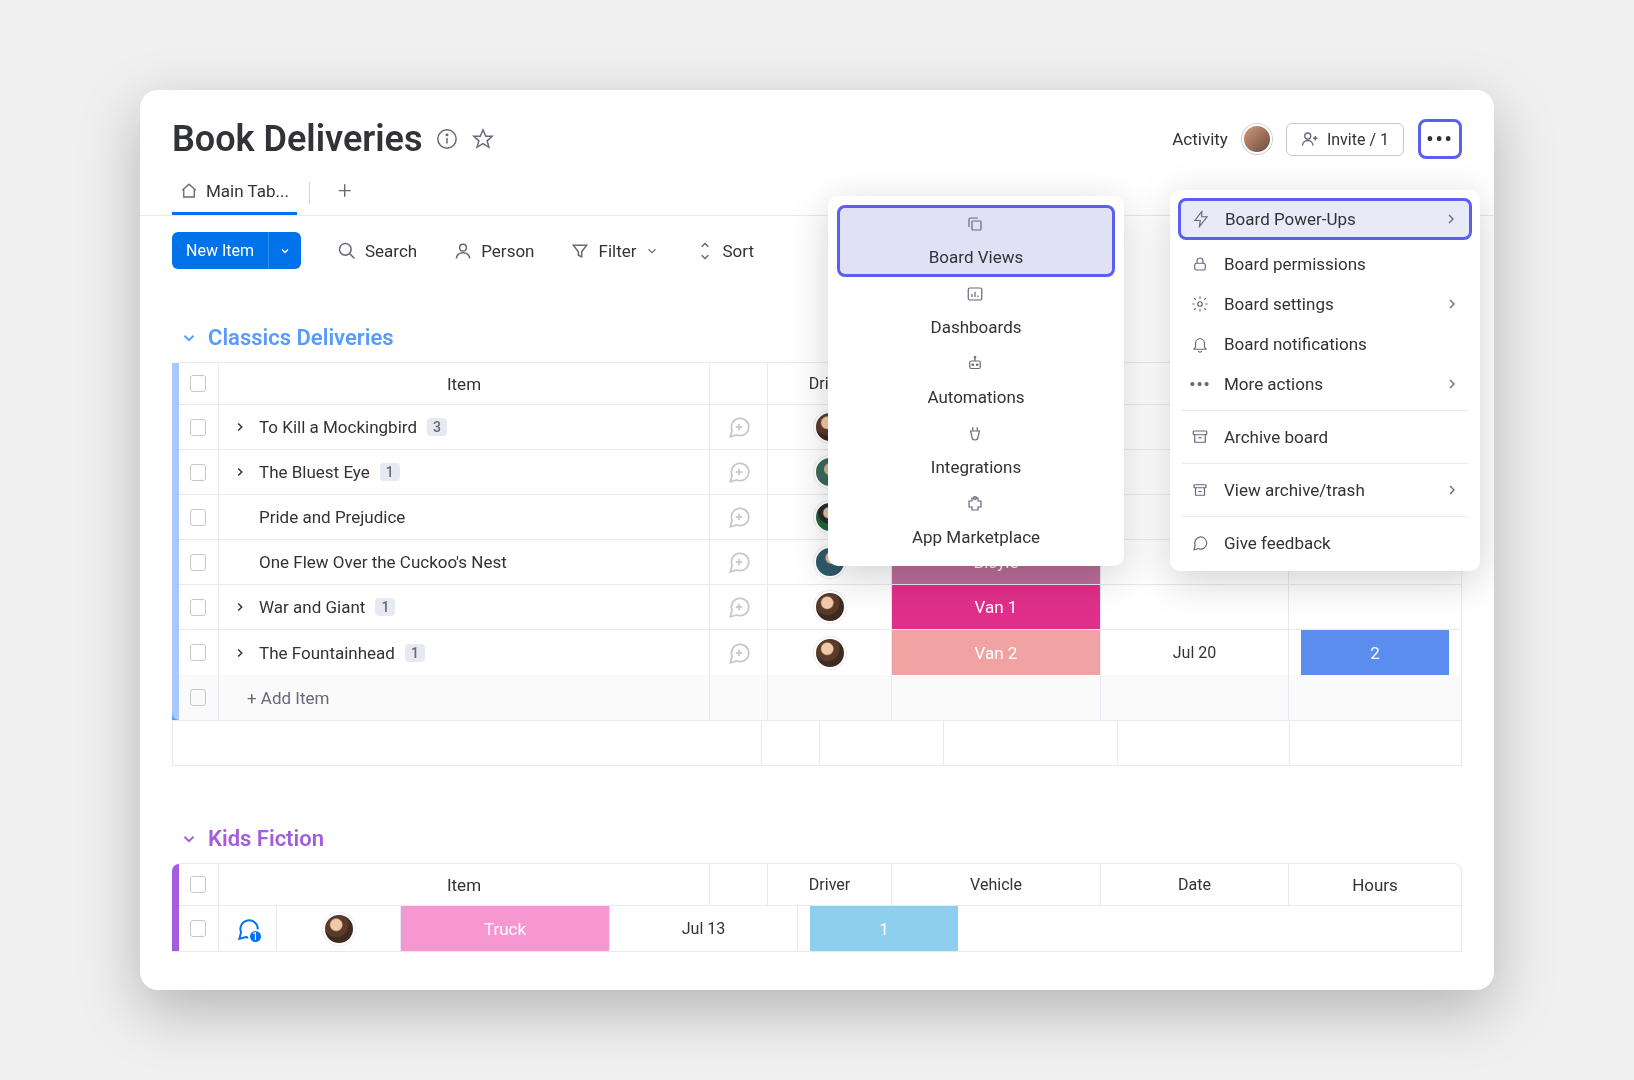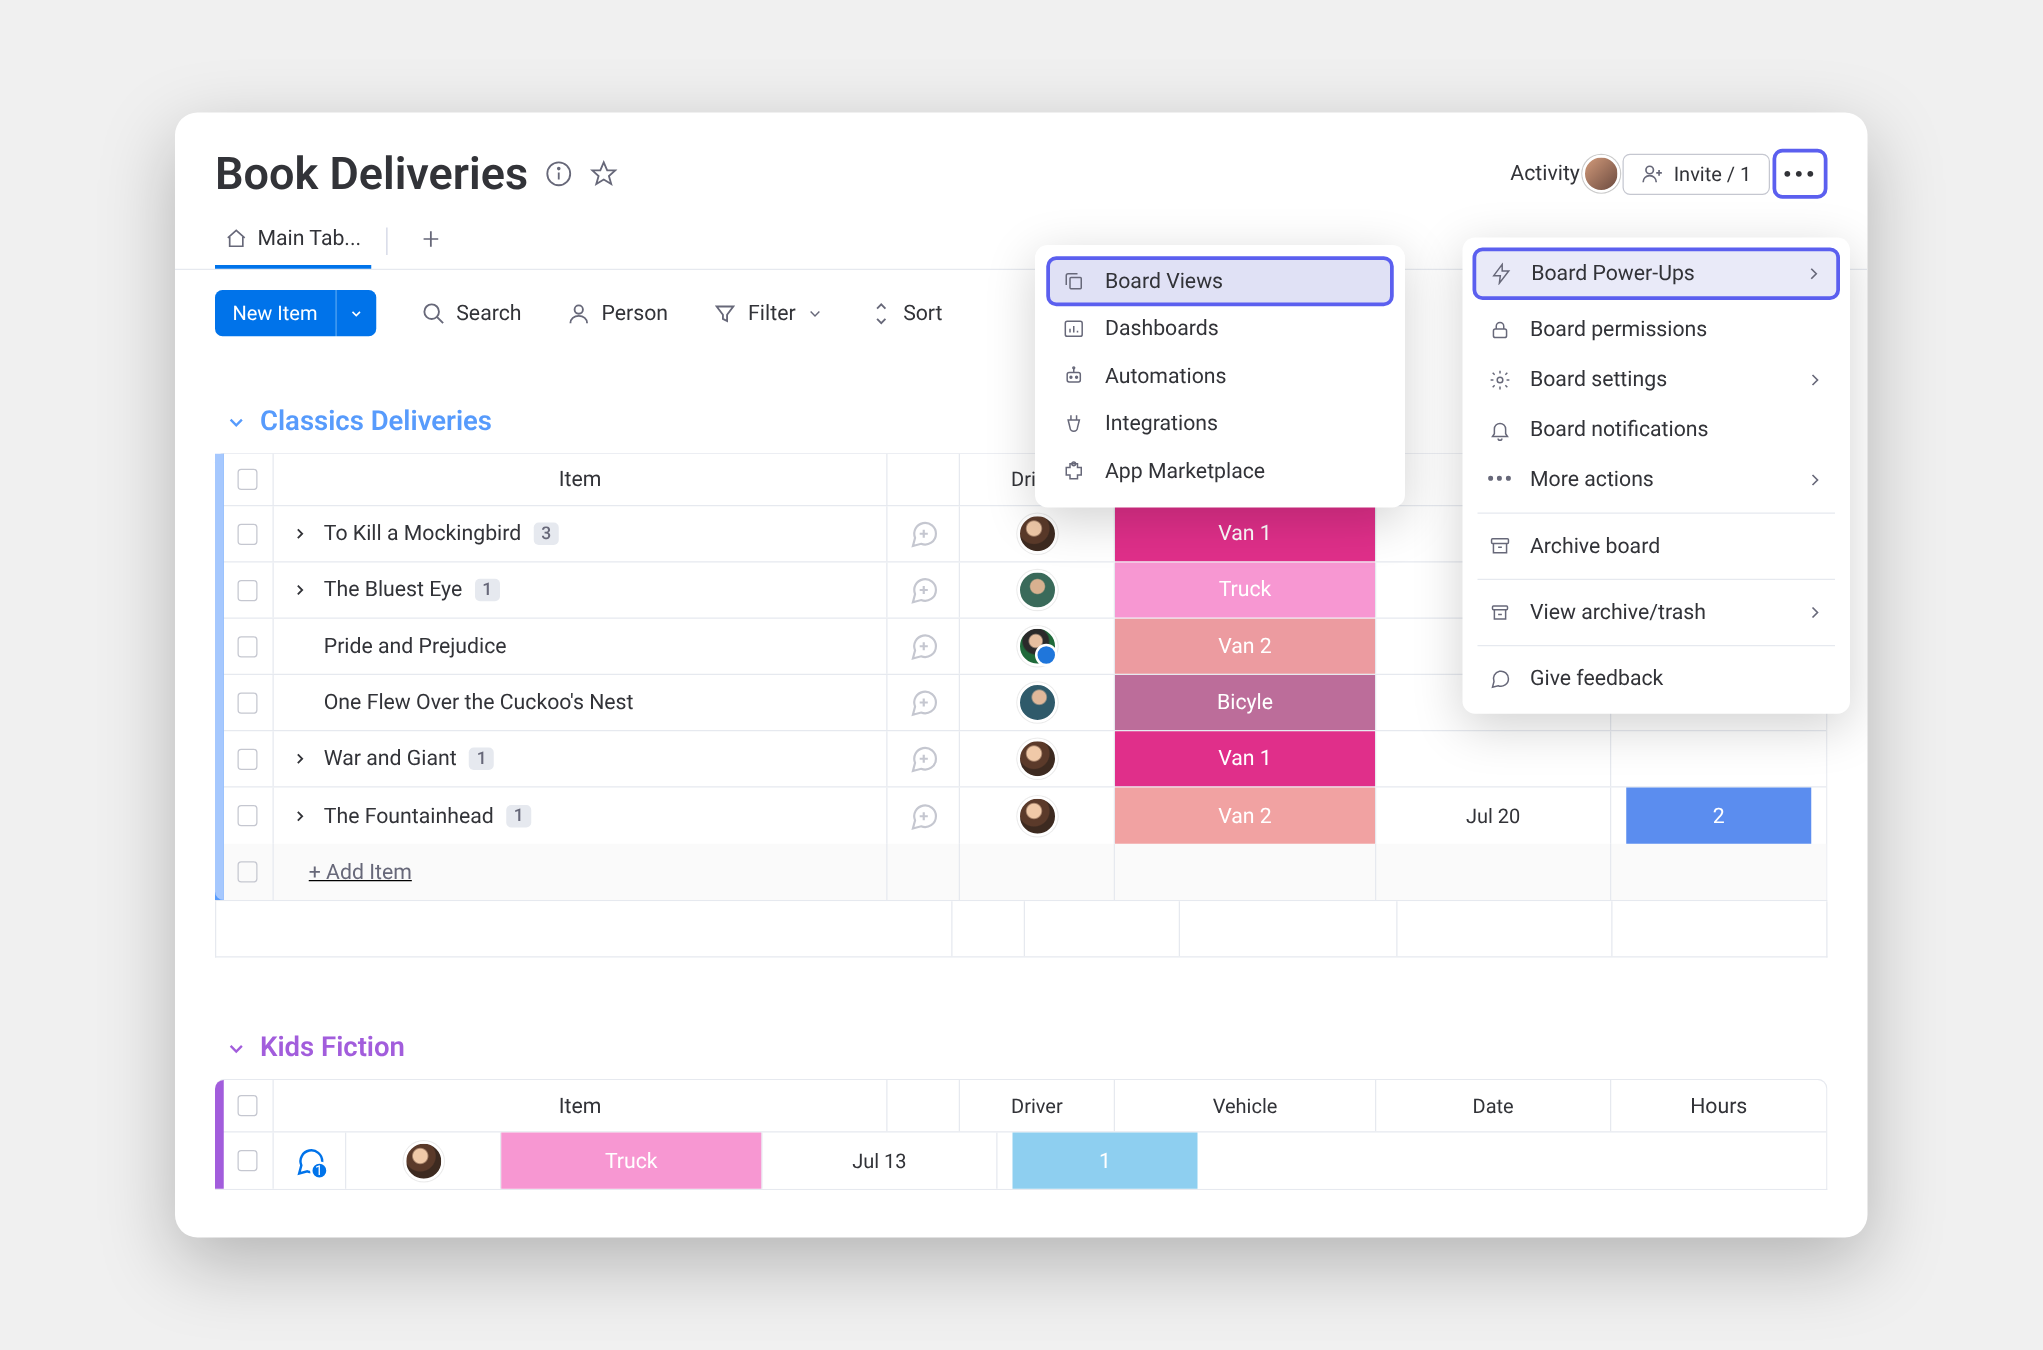--- a/index.html
+++ b/index.html
@@ -3,21 +3,21 @@
 <meta charset="utf-8">
 <style>
   * { box-sizing: border-box; font-family: -apple-system, BlinkMacSystemFont, "Segoe UI", Roboto, Helvetica, Arial, sans-serif; }
   body { margin: 0; background: #f0f0f0; display: flex; justify-content: center; align-items: center; min-height: 100vh; padding: 40px; }
   .frame { width: 1354px; height: 900px; background: #fff; border-radius: 18px; box-shadow: 0 20px 60px rgba(0,0,0,0.25); overflow: hidden; position: relative; }
 
   
   .header { display: flex; align-items: center; padding: 28px 32px 10px 32px; }
   .board-title { font-size: 36px; font-weight: 600; color: #323338; margin-right: 14px; }
   .hdr-icon { width: 22px; height: 22px; color: #676879; margin-right: 14px; display: flex; align-items: center; justify-content: center; cursor: pointer; }
-  .hdr-right { margin-left: auto; display: flex; align-items: center; gap: 2px; }
+  .hdr-right { margin-left: auto; display: flex; align-items: center; gap: 14px; }
   .activity { font-size: 17px; color: #323338; }
   .avatar30 { width: 30px; height: 30px; border-radius: 50%; background: linear-gradient(135deg, #d29a7a 0%, #6b4a3f 100%); border: 2px solid #fff; box-shadow: 0 0 0 1px #ccc; }
   .invite-btn { display: flex; align-items: center; gap: 8px; border: 1px solid #c5c7d0; border-radius: 6px; padding: 6px 14px; font-size: 16px; color: #323338; cursor: pointer; background: #fff; }
   .more-btn { width: 44px; height: 40px; border: 3px solid #5b5fef; border-radius: 8px; display: flex; align-items: center; justify-content: center; font-size: 20px; color: #323338; cursor: pointer; letter-spacing: 2px; font-weight: bold; }
 
   
   .tabs-row { display: flex; align-items: center; padding-left: 32px; height: 46px; border-bottom: 1px solid #e6e9ef; }
   .tab { display: flex; align-items: center; gap: 8px; font-size: 17px; color: #323338; padding: 0 8px; height: 100%; }
   .tab.active { border-bottom: 3px solid #0073ea; font-weight: 400; }
   .tab-icon { color: #676879; }
@@ -43,21 +43,21 @@
   .grid { border: 1px solid #e6e9ef; border-radius: 8px 8px 0 0; border-left: none; position: relative; }
   .grid-left-stripe { position: absolute; left: 0; top: 0; bottom: 0; width: 7px; border-radius: 8px 0 0 0; }
   .ls-blue { background: #579bfc; }
   .ls-purple { background: #a25ddc; }
   .ls-blue-fade { background: #a6c8fe; border-radius: 0 0 0 8px;}
 
   .row { display: flex; align-items: stretch; border-bottom: 1px solid #e6e9ef; height: 45px; }
   .row:last-child { border-bottom: none; }
   .row.header-row { height: 42px; font-size: 16px; color: #323338; }
   .row.header-row .cell { justify-content: center; font-weight: 400; }
-  .row.add-row { background: #fafafa; text-decoration: underline; }
+  .row.add-row { background: #fafafa; }
   .row.add-row .cell-item { color: #676879; }
 
   .cell { border-right: 1px solid #e6e9ef; display: flex; align-items: center; padding: 0 12px; }
   .cell:last-child { border-right: none; }
   .cell-cb { width: 47px; justify-content: center; padding-left: 18px;}
   .cell-item { flex: 1; min-width: 0; gap: 10px; font-size: 17px; color: #323338; }
   .cell-conv { width: 58px; justify-content: center; color: #c5c7d0; }
   .cell-driver { width: 124px; justify-content: center; }
   .cell-vehicle { width: 209px; justify-content: center; color: #fff; padding: 0; }
   .cell-date { width: 188px; justify-content: center; font-size: 16px; color: #323338; }
@@ -91,21 +91,21 @@
   .hc-1 { background: #8ecff0; }
   .add-stripe { position: absolute; left: 0; top: 0; bottom: 0; width: 7px; border-radius: 0 0 0 8px; }
 
   .grid-footer { height: 45px; border: 1px solid #e6e9ef; border-top: none; margin-left: 0; border-radius: 0; display: flex; }
   .grid-footer .sp { flex: 1;}
   .grid-footer .fcell { border-left: 1px solid #e6e9ef; }
   .fcell-c { width: 58px; } .fcell-d { width: 124px; } .fcell-v { width: 174px;} .fcell-dt { width: 172px;} .fcell-h { width: 172px;}
 
   
   .menu-left { position: absolute; top: 106px; left: 688px; width: 296px; background: #fff; border-radius: 10px; box-shadow: 0 10px 40px rgba(0,0,0,0.18); padding: 10px 10px; z-index: 30; }
-  .menu-item { display: flex; align-items: center; gap: 14px; padding: 9px 12px; border-radius: 6px; font-size: 17px; color: #323338; cursor: pointer; }
+  .menu-item { display: flex; align-items: center; gap: 14px; padding: 9px 12px; border-radius: 6px; font-size: 17px; color: #323338; cursor: pointer; flex-direction: column; }
   .menu-item .mi-ic { color: #676879; display: flex; width: 20px; }
   .menu-item.active { background: #e0e1f5; }
   .menu-item.hl { border: 3px solid #5b5fef; border-radius: 8px; margin: -1px; padding: 7px 10px; }
 
   
   .menu-right { position: absolute; top: 100px; right: 14px; width: 310px; background: #fff; border-radius: 10px; box-shadow: 0 10px 40px rgba(0,0,0,0.18); padding: 8px 8px; z-index: 30; }
   .mr-item { display: flex; align-items: center; gap: 14px; padding: 10px 12px; border-radius: 6px; font-size: 17px; color: #323338; cursor: pointer; position: relative; }
   .mr-item .mi-ic { color: #676879; display: flex; width: 20px; justify-content: center; }
   .mr-item .chev-r { margin-left: auto; color: #676879; }
   .mr-item.hl { border: 3px solid #5b5fef; border-radius: 8px; background: #e9eaf8; margin: 0 0 4px 0; padding: 8px 10px; }

